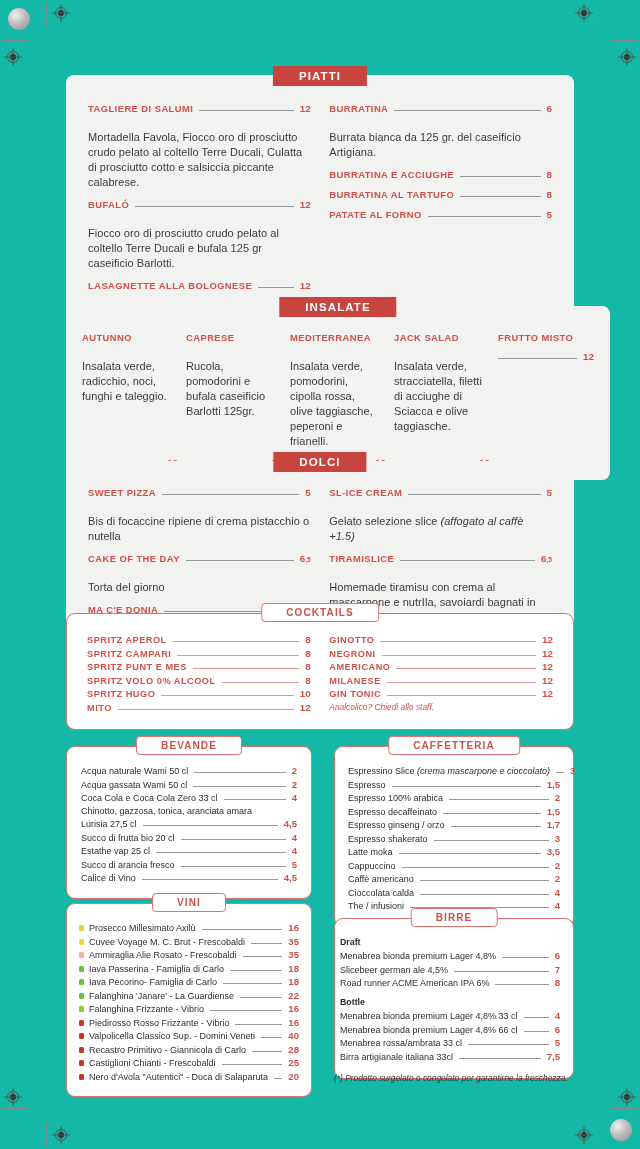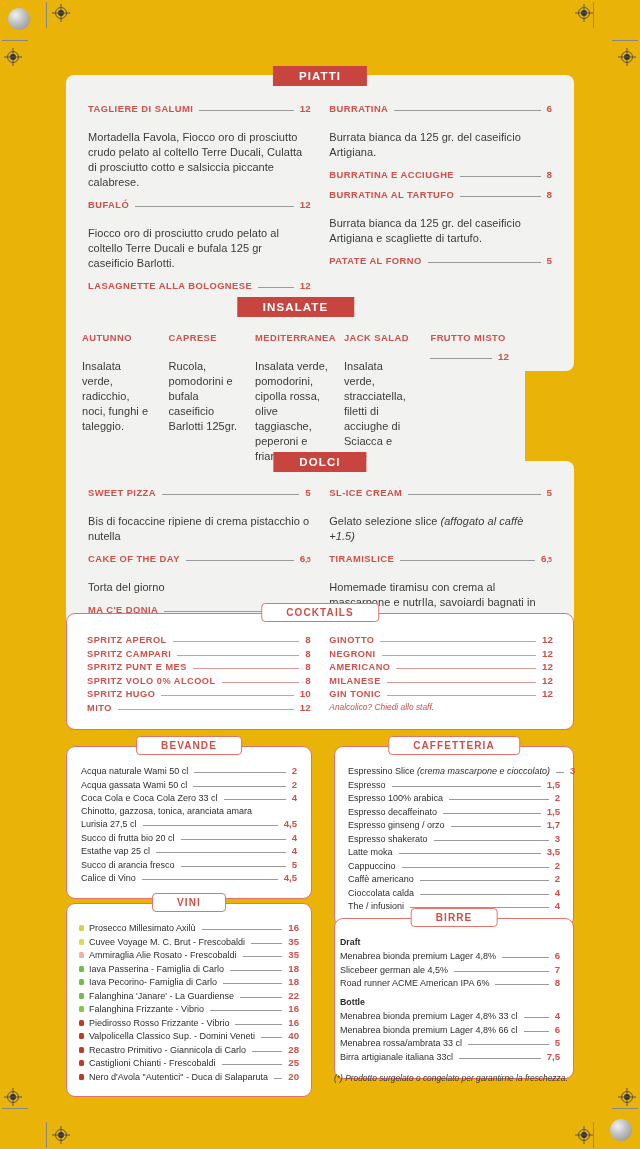--- a/index.html
+++ b/index.html
@@ -2,21 +2,21 @@
 <html><head>
 <meta charset="utf-8">
 <style>
   * { box-sizing: border-box; margin: 0; padding: 0; }
   html, body {
     width: 640px; height: 1149px;
     background: #ffffff;
     font-family: "Liberation Sans", sans-serif;
     overflow: hidden;
   }
-  .page { position: relative; width: 640px; height: 1149px; background:#eab308; }
+  .page { position: relative; width: 640px; height: 1149px; background:#14b8a6; }
 
   
   .regmark { position:absolute; width:18px; height:18px; }
   .regmark::before, .regmark::after{
     content:""; position:absolute; background:#555;
   }
   .regmark::before{ left:50%; top:0; width:1px; height:18px; transform:translateX(-50%); }
   .regmark::after { top:50%; left:0; height:1px; width:18px; transform:translateY(-50%); }
   .regmark .ring{
     position:absolute; left:3px; top:3px; width:12px; height:12px;
@@ -218,35 +218,34 @@
                 <span class="leader"></span>
                 <span class="price">8</span>
               </div>
             </div>
             <div class="dish">
               <div class="dish-top">
                 <span class="dish-name">BURRATINA AL TARTUFO</span>
                 <span class="leader"></span>
                 <span class="price">8</span>
               </div>
-              <div class="dish-desc">Burrata bianca da 125 gr. del caseificio Artigiana e scagliette di tartufo.</div>
             </div>
             <div class="dish">
               <div class="dish-top">
                 <span class="dish-name">PATATE AL FORNO</span>
                 <span class="leader"></span>
                 <span class="price">5</span>
               </div>
             </div>
           </div>
       </div>
     </div>
   </div>
 
-  <div class="section" style="left:66px; top:297px; width:459px;">
+  <div class="section" style="left:66px; top:297px; width:544px;">
     <div class="hdr-fill">INSALATE</div>
     <div class="card-solid" style="margin-top:9px; padding:26px 16px 12px 16px; min-height:108px;">
       <div class="two-col" id="insalate-cols" style="gap:8px;">
           <div style="width: 20%; display: flex; flex-direction: column;">
             <div class="dish-name" style="white-space:normal;">AUTUNNO</div>
             <div class="dish-desc" style="flex:1 1 auto;padding-right:8px;">Insalata verde, radicchio, noci, funghi e taleggio.</div>
             <div class="row" style="margin-top:8px;margin-bottom:0;">
               <span class="leader" style="margin-left:0;"></span>
               <span class="price">12</span>
             </div>

